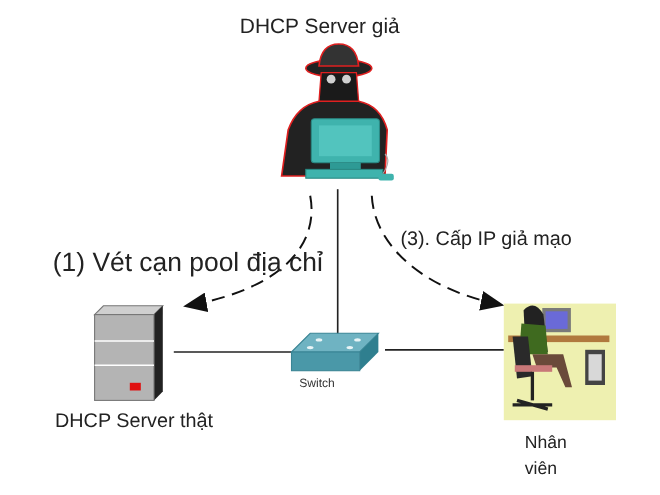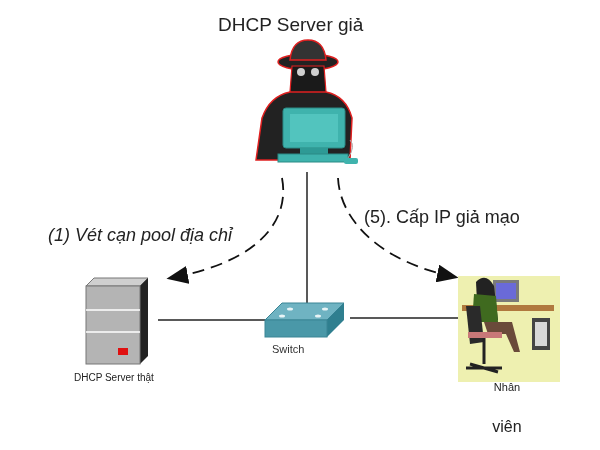--- a/index.html
+++ b/index.html
@@ -1,24 +1,24 @@
 <!DOCTYPE html>
 <html><head>
 <meta charset="utf-8">
 <style>
   html,body{margin:0;padding:0;background:#fff;}
   body{width:600px;height:450px;position:relative;overflow:hidden;font-family:"Liberation Sans",sans-serif;color:#222;}
   .lbl{position:absolute;white-space:nowrap;color:#222;text-align:center;}
   #title{left:218px;top:14px;font-size:19px;}
-  #lbl1{left:48px;top:225px;font-size:18px;font-style:italic;}
+  #lbl1{left:48px;top:225px;font-size:24px;}
   #lbl2{left:364px;top:207px;font-size:18px;}
-  #lbl-real{left:50px;top:372px;font-size:10px;margin-left:24px;}
+  #lbl-real{left:50px;top:372px;font-size:18px;}
   #lbl-switch{left:272px;top:343px;font-size:11px;color:#333;}
-  #lbl-emp1{left:477px;top:381px;font-size:11px;text-align:center;width:60px;}
-  #lbl-emp2{left:477px;top:418px;font-size:16px;text-align:center;width:60px;}
+  #lbl-emp1{left:477px;top:394px;font-size:16px;text-align:left;width:60px;}
+  #lbl-emp2{left:477px;top:418px;font-size:16px;text-align:left;width:60px;}
   svg{position:absolute;left:0;top:0;}
 </style>
 </head>
 <body>
 
 <svg width="600" height="450">
   <defs>
     <marker id="arr" markerWidth="12" markerHeight="10" refX="10" refY="5" orient="auto">
       <path d="M0,0 L12,5 L0,10 Z" fill="#111"></path>
     </marker>
@@ -77,17 +77,17 @@
     <path d="M484,322 L512,322 L520,352 L514,352 L506,334 L488,334 Z" fill="#6a4a3a"></path>
     <path d="M466,306 L480,306 L484,342 L470,344 Z" fill="#2a2a2a"></path>
     <rect x="468" y="332" width="34" height="6" fill="#c87878"></rect>
     <line x1="484" y1="338" x2="484" y2="364" stroke="#222" stroke-width="3"></line>
     <path d="M466,368 L502,368 M470,364 L498,372" stroke="#222" stroke-width="3"></path>
   </g>
 </svg>
 
 <div id="title" class="lbl">DHCP Server giả</div>
 <div id="lbl1" class="lbl">(1) Vét cạn pool địa chỉ</div>
-<div id="lbl2" class="lbl">(5). Cấp IP giả mạo</div>
+<div id="lbl2" class="lbl">(3). Cấp IP giả mạo</div>
 <div id="lbl-real" class="lbl">DHCP Server thật</div>
 <div id="lbl-switch" class="lbl">Switch</div>
 <div id="lbl-emp1" class="lbl">Nhân</div>
 <div id="lbl-emp2" class="lbl">viên</div>
 
 </body></html>

